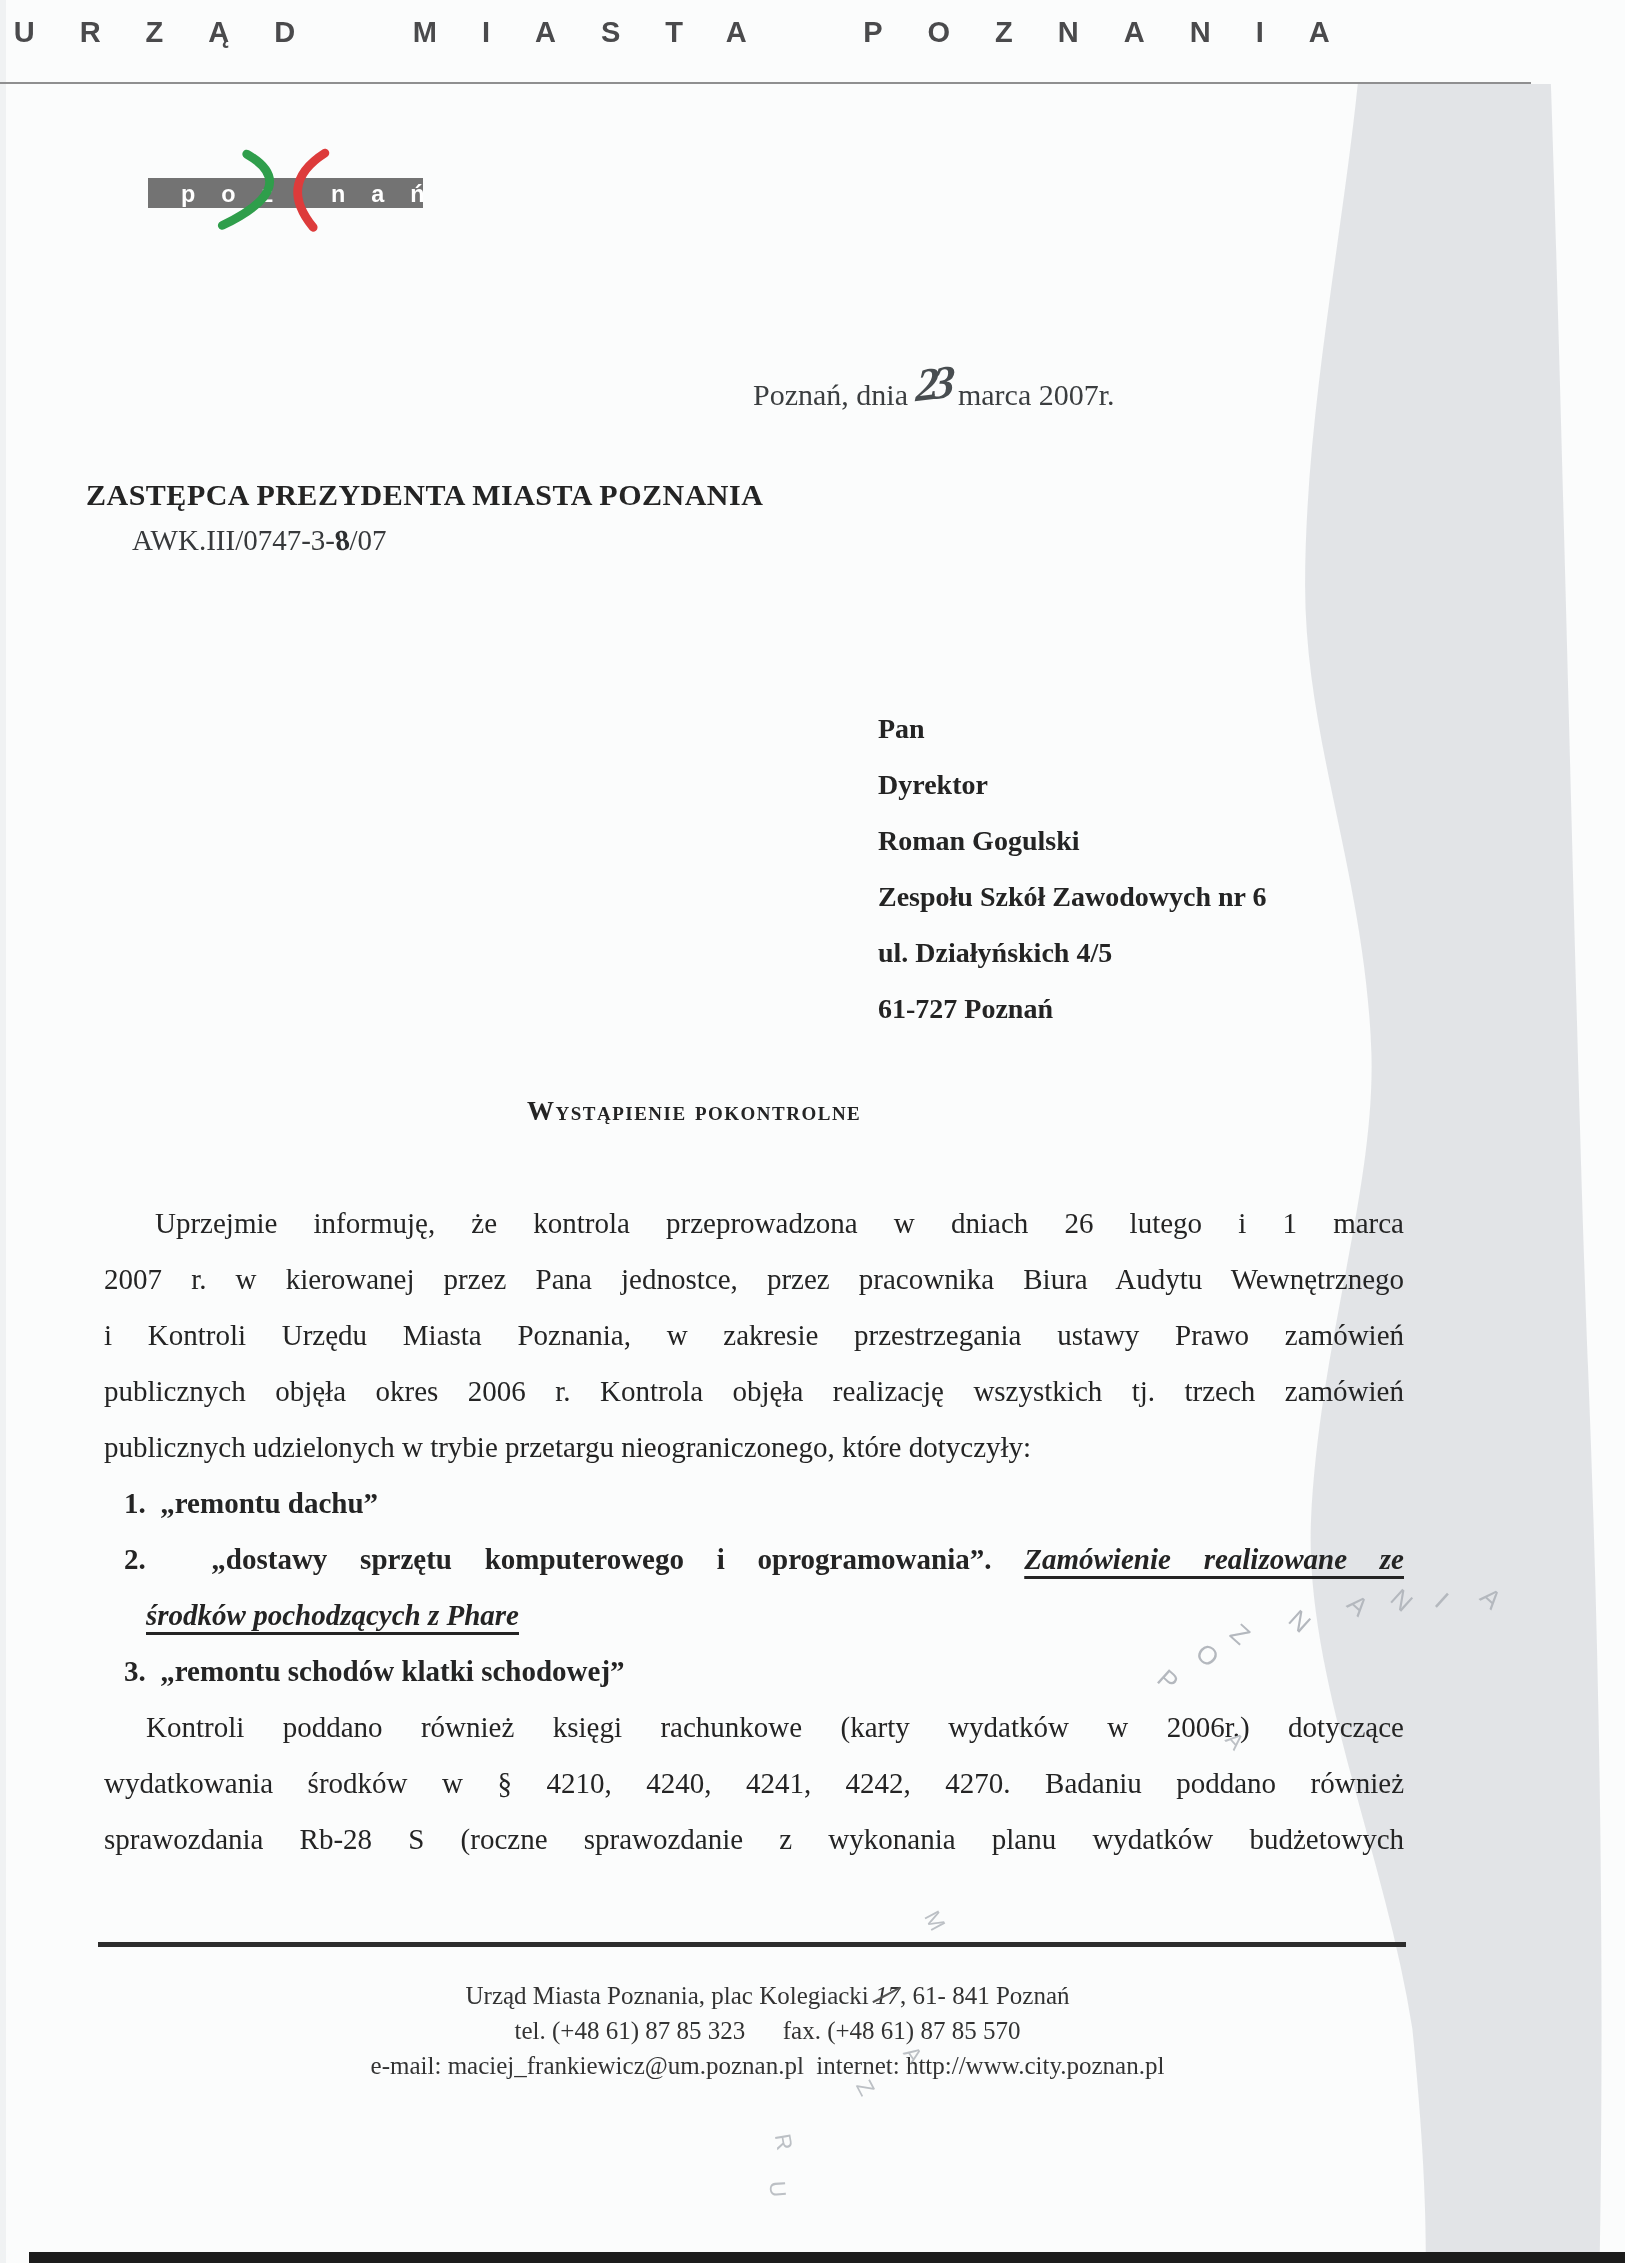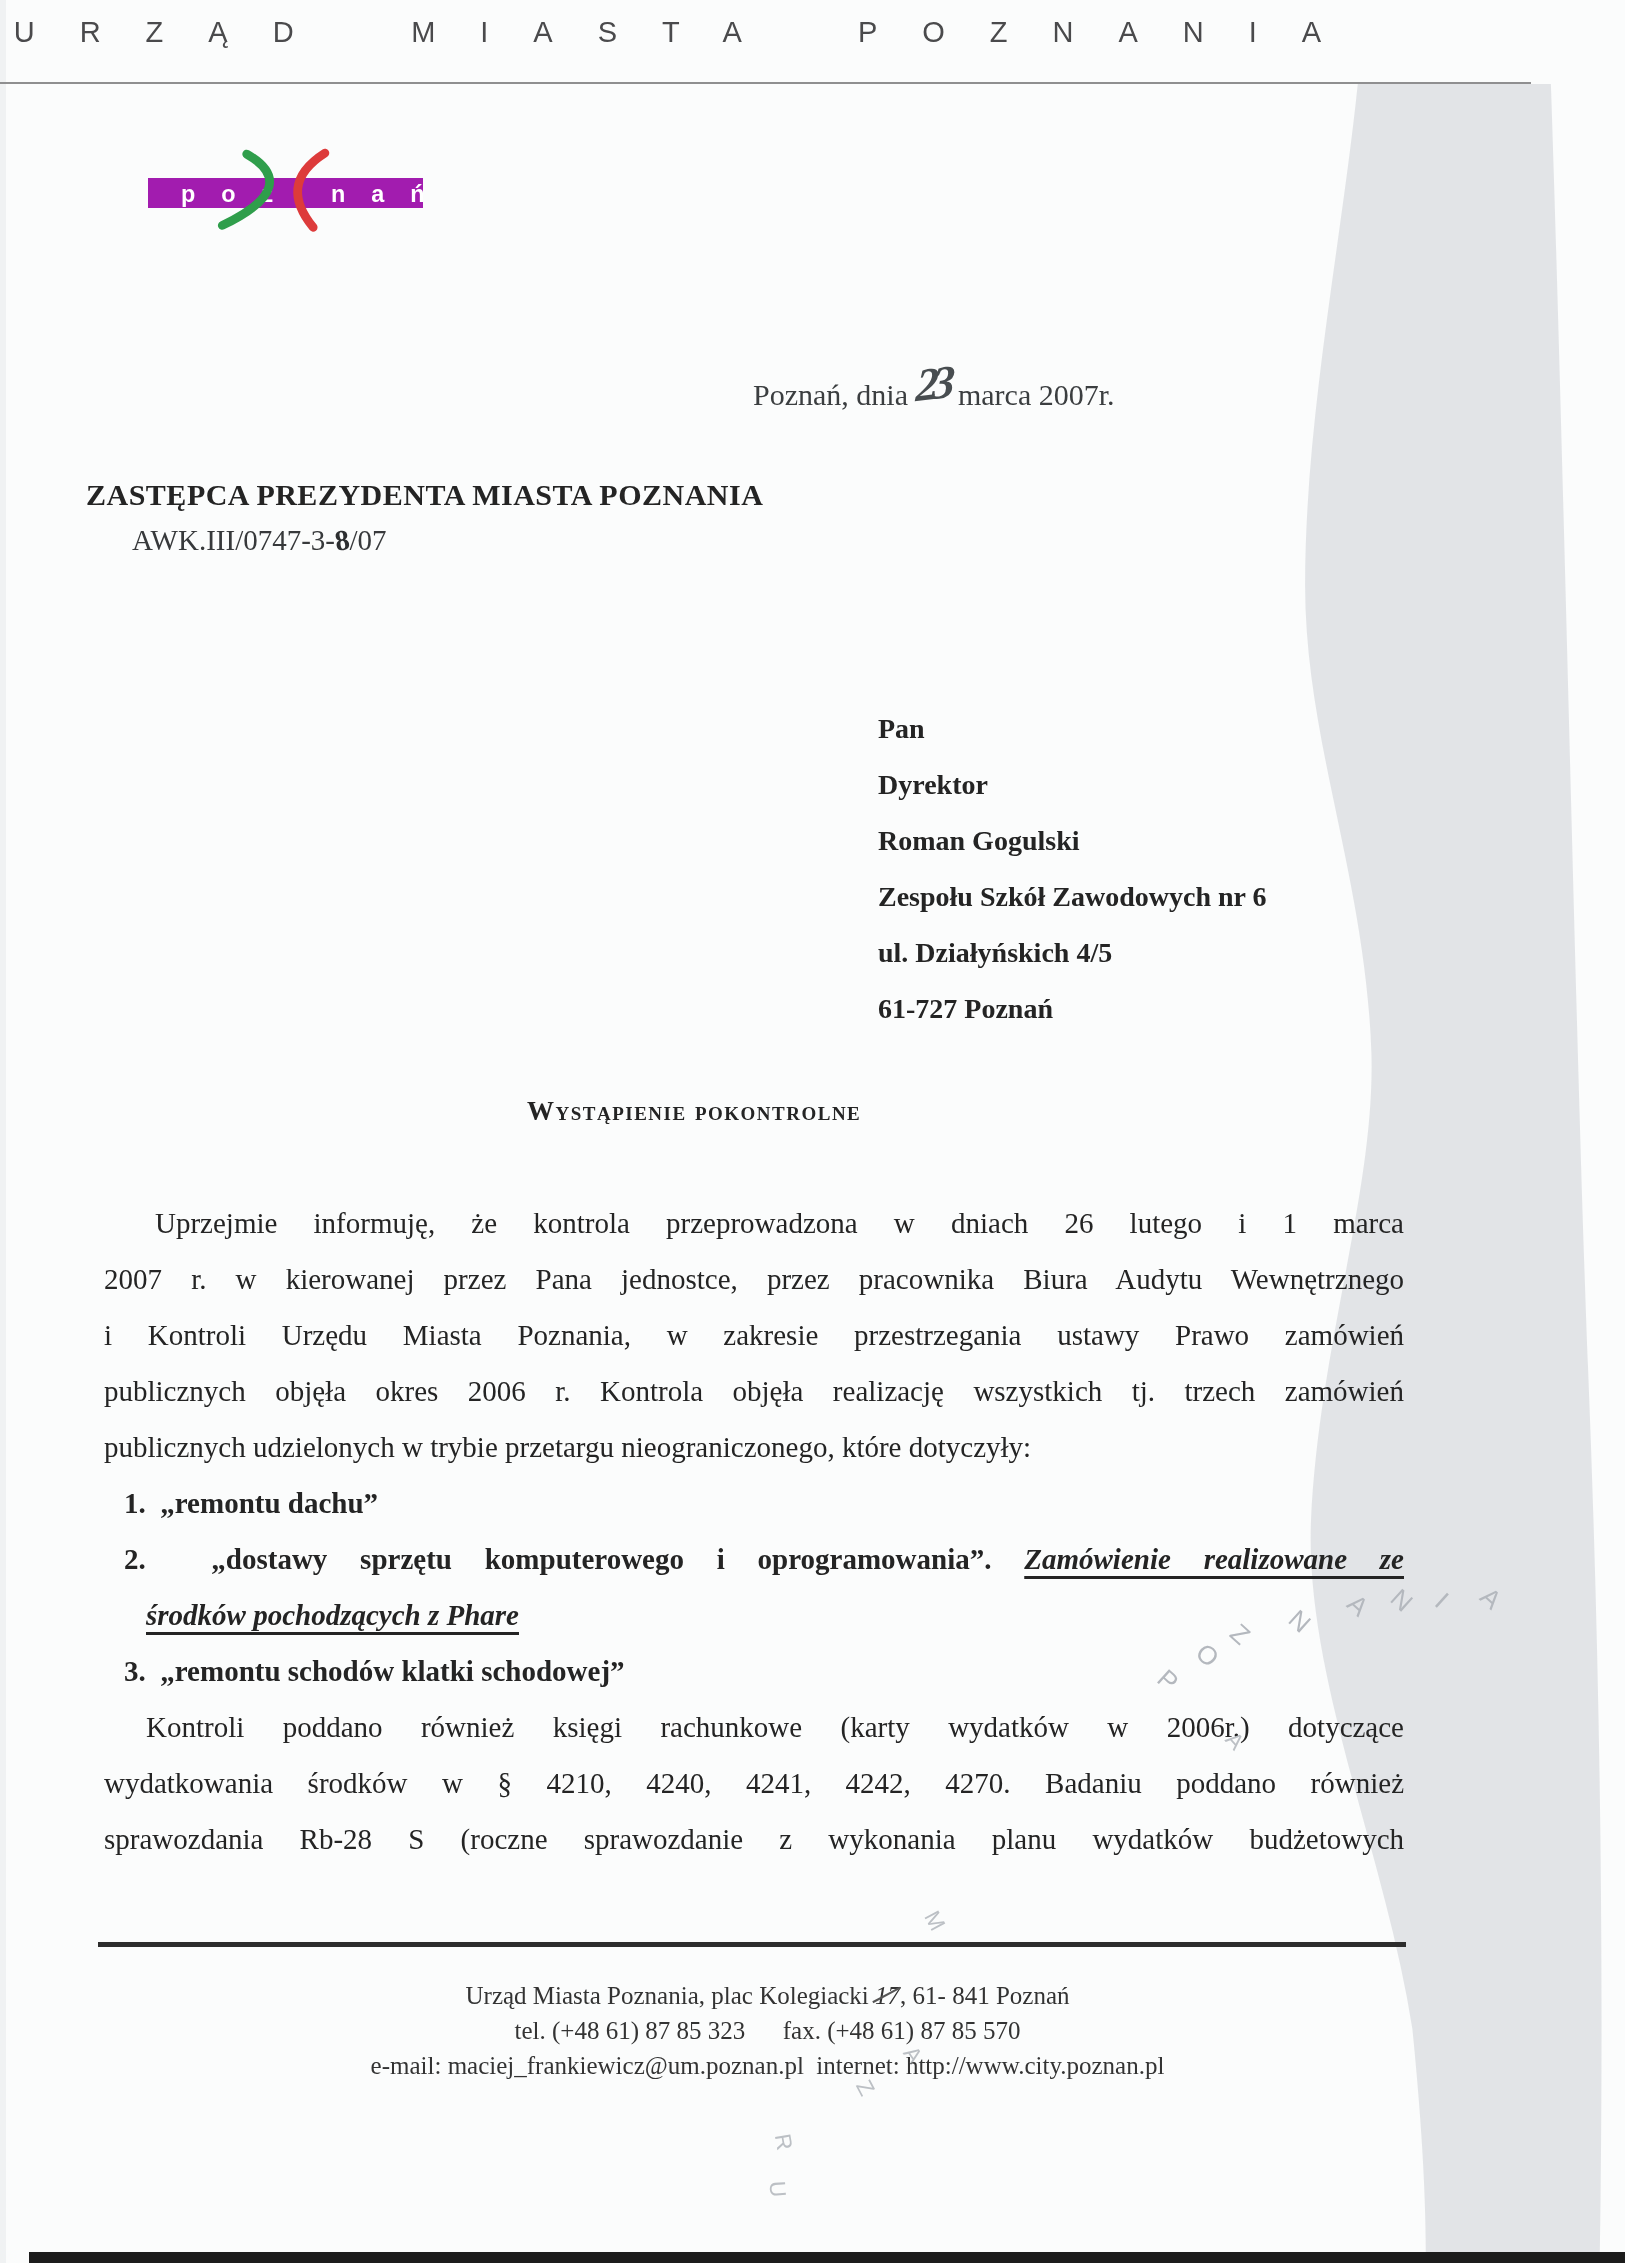--- a/index.html
+++ b/index.html
@@ -5,29 +5,29 @@
   html,body{margin:0;padding:0;}
   body{
     width:1626px;height:2264px;position:relative;overflow:hidden;
     background:#fbfcfc;
     font-family:"Liberation Serif",serif;color:#262626;
   }
   .abs{position:absolute;}
   
   .agency{
     left:13.7px;top:15.6px;width:1599px;white-space:nowrap;
-    font-family:"Liberation Sans",sans-serif;font-weight:normal;
+    font-family:"Liberation Sans",sans-serif;font-weight:bold;
     font-size:29px;color:#4a4a4c;letter-spacing:45px;word-spacing:19.5px;
   }
   .rule-top{left:0;top:82px;width:1531px;height:2px;background:#8f8f90;}
   
   #band-svg{left:0;top:0;z-index:0;}
   .edge-strip{left:0;top:0;bottom:0;width:5.9px;background:#e9ebec;opacity:.6;}
   
-  .logo-bar{left:148px;top:178px;width:275px;height:30px;background:#a21caf;}
+  .logo-bar{left:148px;top:178px;width:275px;height:30px;background:#737373;}
   .logo-bar span{
     position:absolute;top:2.9px;color:#fff;font-family:"Liberation Sans",sans-serif;
     font-weight:bold;font-size:23.4px;letter-spacing:26px;white-space:nowrap;
   }
   .logo-left{left:33px;}
   .logo-right{left:183px;}
   #logo-swoosh{left:190px;top:115px;z-index:2;}
   
   .dateline{left:753px;top:363px;font-size:30px;color:#3b3e40;white-space:nowrap;}
   .hand-day{

